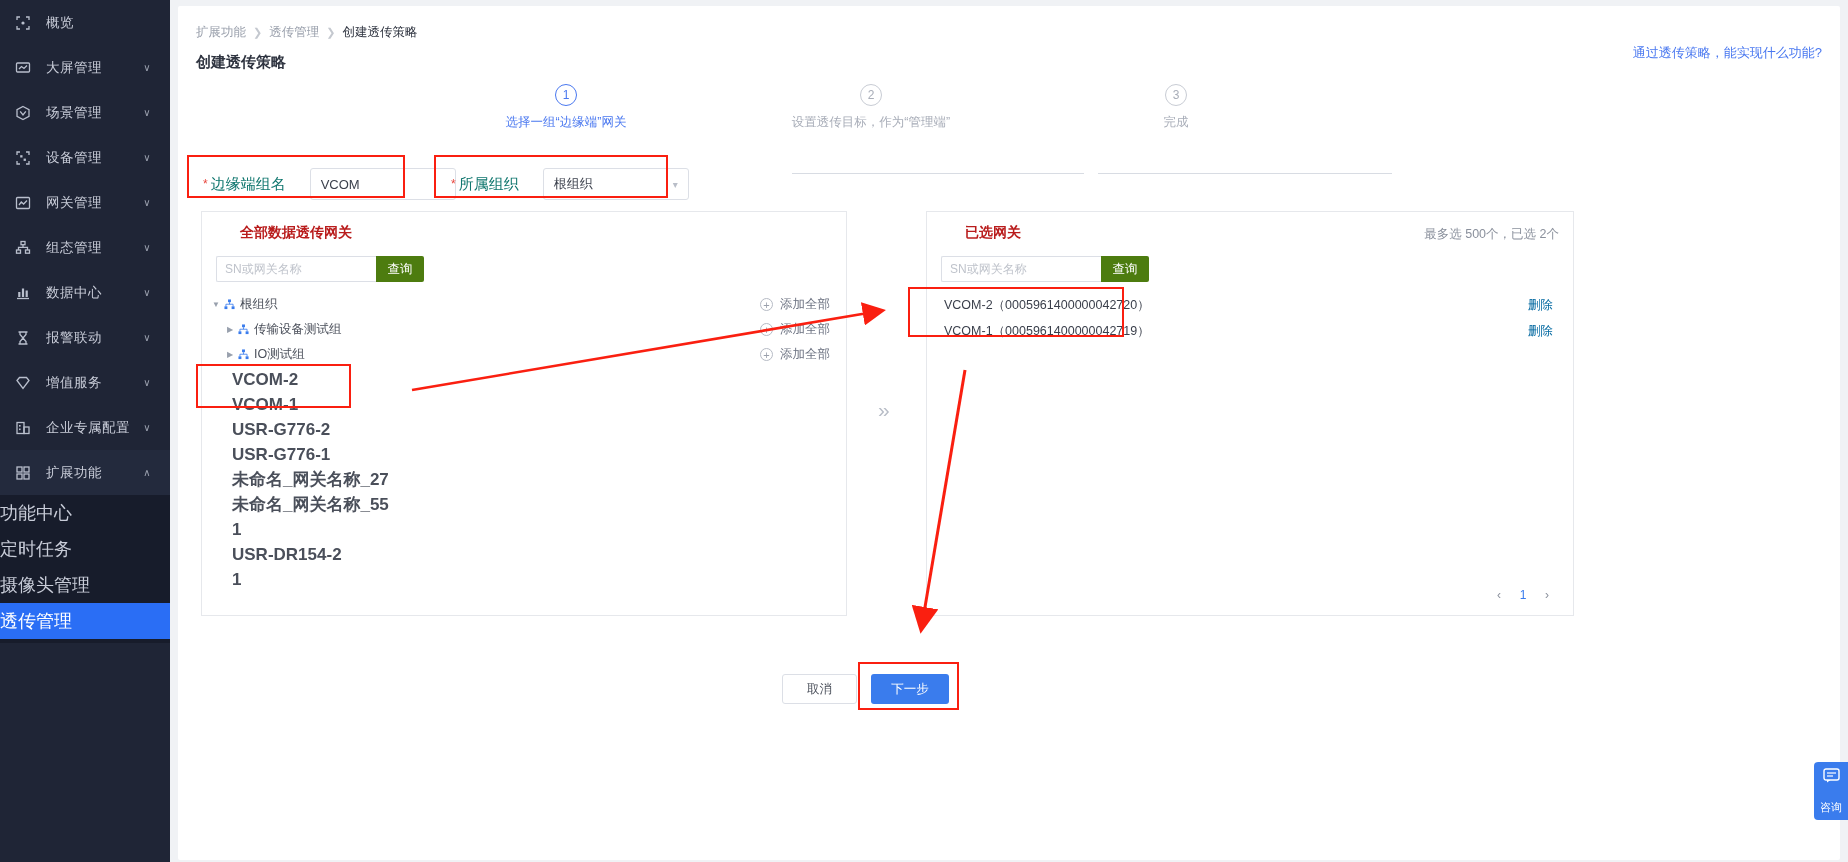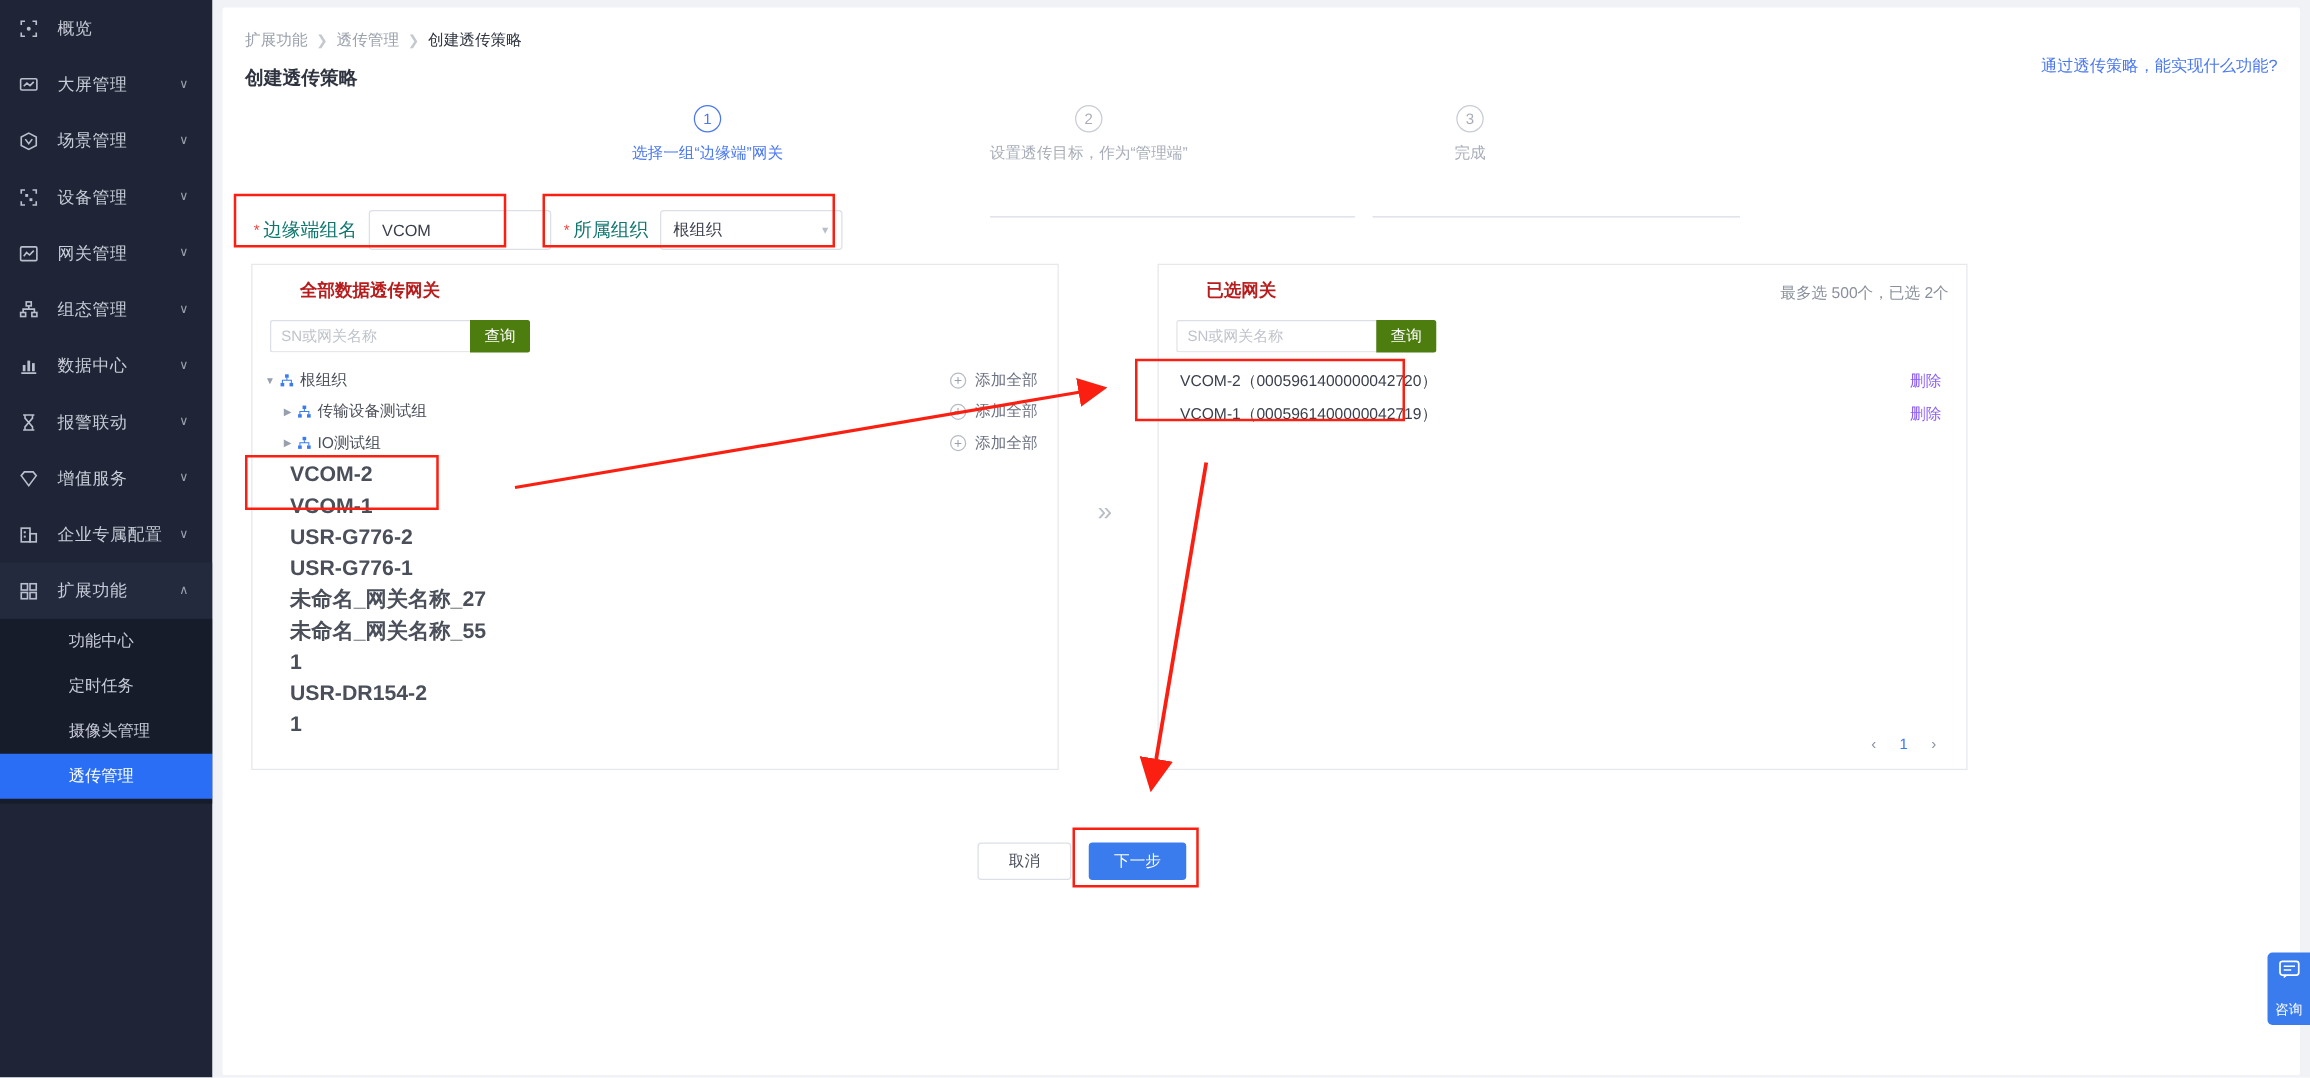--- a/index.html
+++ b/index.html
@@ -22,22 +22,22 @@
   .nav-item .nav-ic {
     width:26px; height:26px; display:flex; align-items:center; justify-content:center;
     flex:0 0 26px; color:#b9bfcd;
   }
   .nav-item .nav-lb { margin-left:10px; flex:1; letter-spacing:.5px;}
   .nav-item .caret {
     width:22px; text-align:center; font-size:10px; color:#9aa0ae; margin-right:12px;
   }
   .nav-item.expanded { background:#232a3d; }
   .sub-item {
-    height:36px; display:flex; align-items:center; padding-left:55px;
-    font-size:13px; color:#c8ccd8; cursor:pointer; background:#171c2b;
+    height:36px; display:flex; align-items:center; 
+    font-size:18px; color:#c8ccd8; cursor:pointer; background:#171c2b;
   }
   .sub-item.active { background:#2a6ef5; color:#fff; }
   .sub-wrap { background:#171c2b; padding-bottom:4px;}
   
   #main {
     position:absolute; left:170px; top:0; right:0; bottom:0;
     background:#f0f2f5; padding:6px 8px 0 8px;
   }
   #card {
     background:#fff; width:100%; height:854px; position:relative;
@@ -67,21 +67,21 @@
   .step.active .circ { border-color:#4a78f0; color:#4a78f0; }
   .step .slb { margin-top:8px; font-size:12.5px; color:#a8adb8; white-space:nowrap;}
   .step.active .slb { color:#4a78f0; }
   .step-line { position:absolute; height:1px; background:#d8dce3; top:89px; z-index:1;}
   
   .form-row { position:absolute; top:162px; left:0; width:100%; height:32px;}
   .fld { position:absolute; display:flex; align-items:center; height:32px;}
   .fld .star { color:#e8453c; font-size:12px; margin-right:3px; }
   .fld .flb { font-size:15px; color:#0f766e; white-space:nowrap; }
   .fld .fin {
-    margin-left:9px; height:32px; border:1px solid #dcdfe6; border-radius:3px;
+    margin-left:24px; height:32px; border:1px solid #dcdfe6; border-radius:3px;
     font-size:13px; color:#3a3f4b; padding:0 10px; display:flex; align-items:center;
     background:#fff;
   }
   .fld .fin.sel { justify-content:space-between; }
   .sel-caret { color:#b9bec8; font-size:10px; margin-left:12px;}
   
   .panel {
     position:absolute; border:1px solid #e6e8ec; background:#fff;
   }
   .panel-title { position:absolute; left:14px; top:12px; font-size:14px; font-weight:bold; color:#b91c1c;margin-left:24px;}
@@ -110,21 +110,21 @@
     display:flex;align-items:center;justify-content:center;font-size:11px;color:#9aa0ac; line-height:0;
   }
   .leaf { height:25px; display:flex; align-items:center; font-size:17px; color:#4a4f5a;font-weight:bold; }
   .mid-arrow {
     position:absolute; font-size:21px; color:#b8bdc7; cursor:pointer;
   }
   .sel-row {
     height:26px; display:flex; align-items:center; font-size:12.5px; color:#3a3f4b;
     position:relative;
   }
-  .sel-del { position:absolute; right:20px; color:#8b5cf6; font-size:12.5px; cursor:pointer;}
+  .sel-del { position:absolute; right:20px; color:#0369a1; font-size:12.5px; cursor:pointer;}
   .pager { position:absolute; display:flex; align-items:center; gap:4px; font-size:12px; color:#8a909c;}
   .pg-btn { width:20px; height:20px; display:flex;align-items:center;justify-content:center;cursor:pointer;}
   .pg-num { width:20px; height:20px; display:flex;align-items:center;justify-content:center;color:#3a7ced; cursor:pointer;}
   
   .btn-cancel {
     position:absolute; width:75px; height:30px; border:1px solid #dcdfe6; background:#fff;
     display:flex;align-items:center;justify-content:center;font-size:12.5px;color:#4a4f5a;
     border-radius:3px; cursor:pointer;
   }
   .btn-next {

